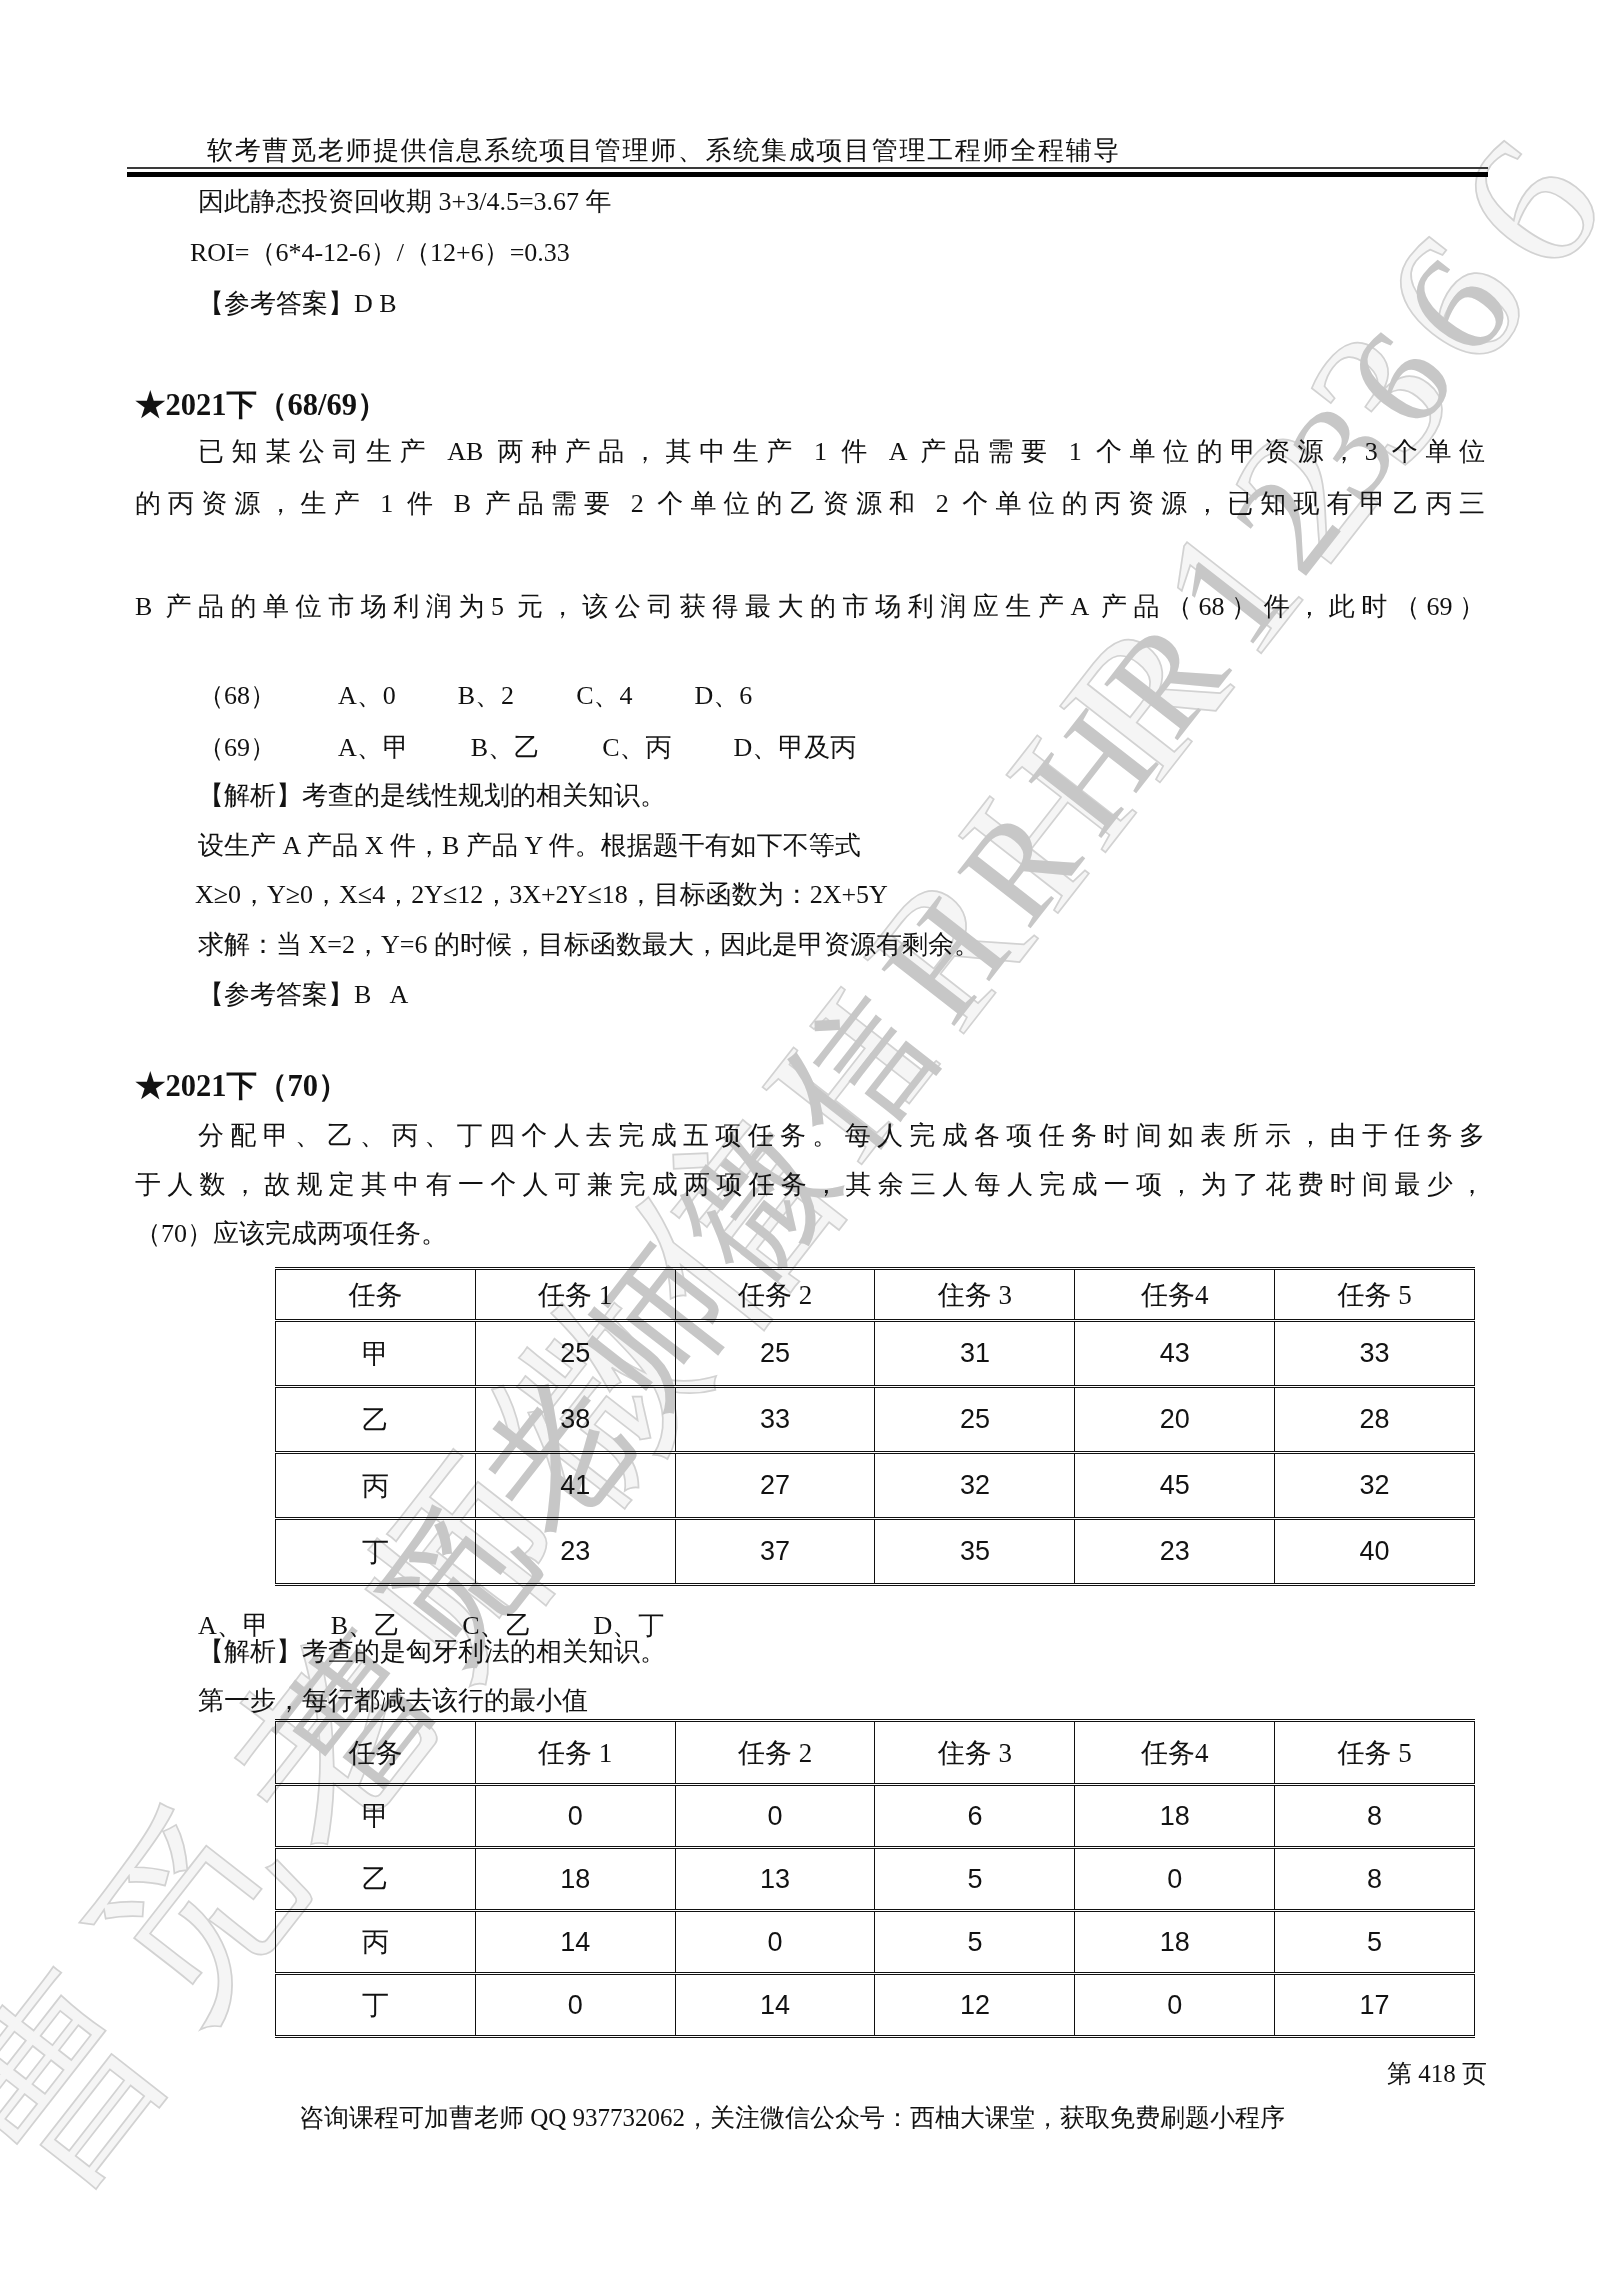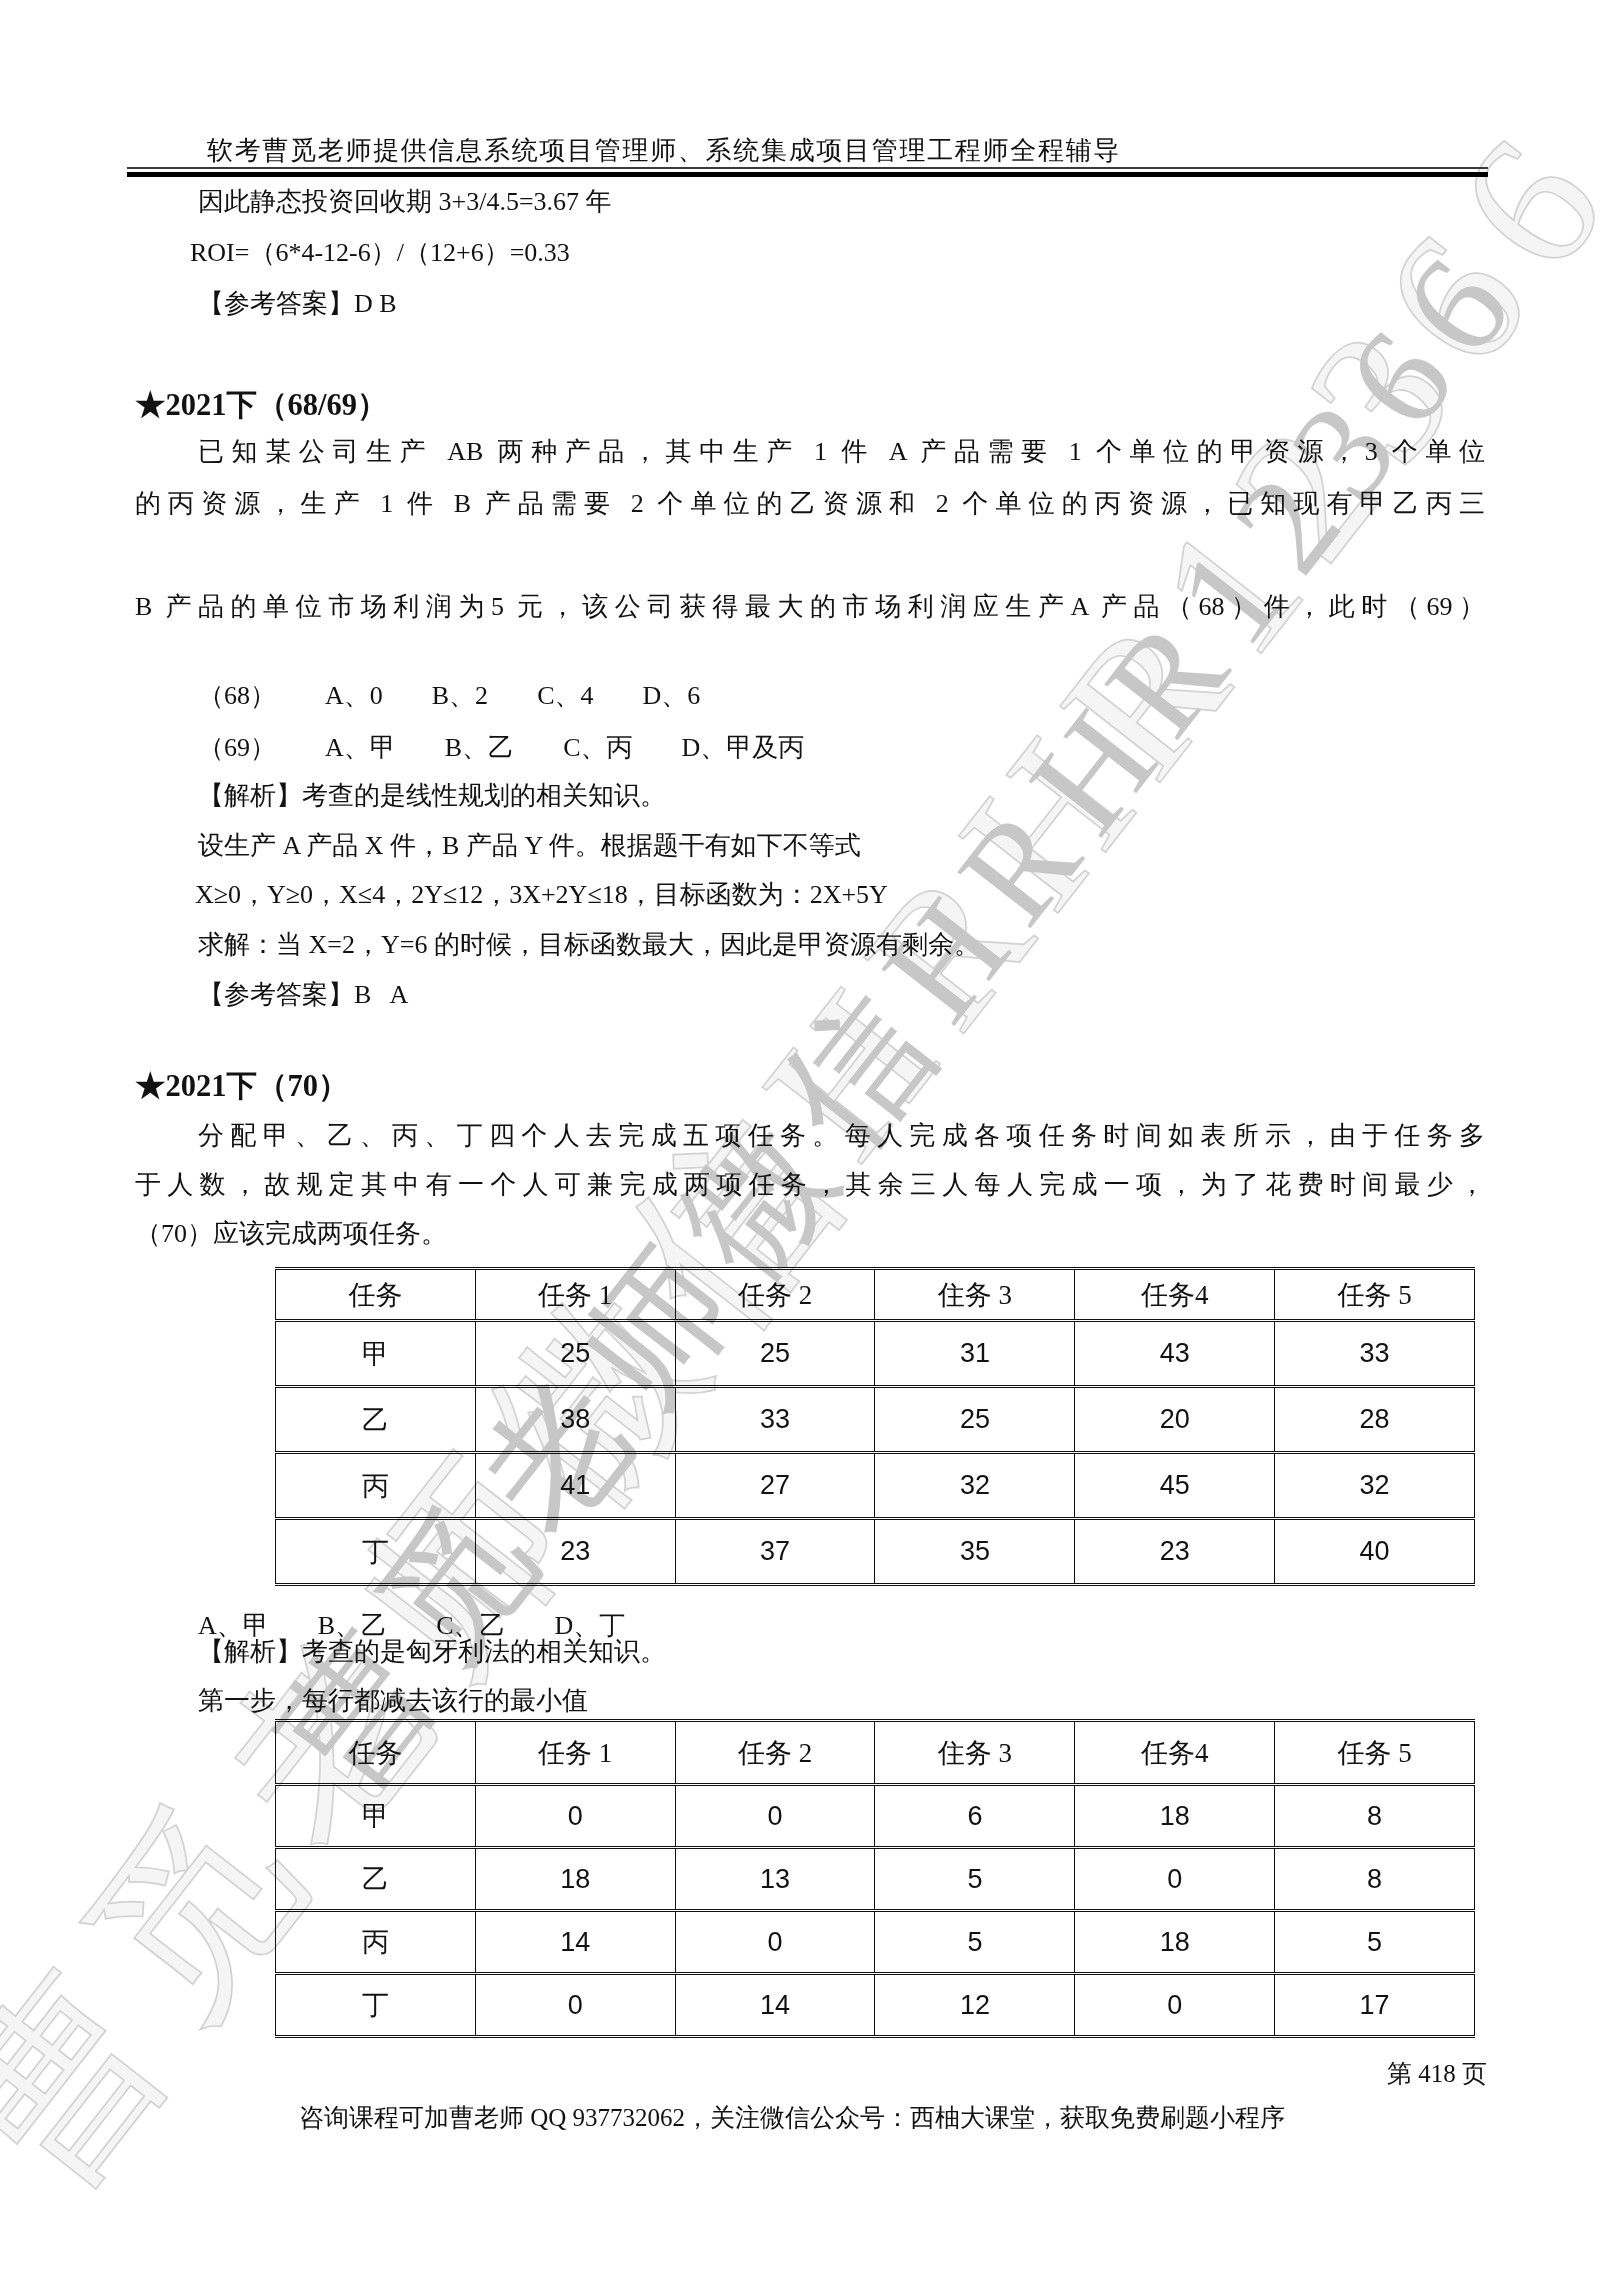--- a/index.html
+++ b/index.html
@@ -26,21 +26,21 @@
               border-top:2.3px solid #3a3a3a; border-bottom:5.1px solid #000; }
   .line { position:absolute; font-size:26px; white-space:nowrap; line-height:1.25; }
   .para { position:absolute; left:135px; width:1350px; font-size:26px;
           white-space:nowrap; text-align-last:justify; line-height:1.25; }
   .para.short { text-align-last:left; }
   .ind { text-indent:63px; }
   .heading { position:absolute; left:135px; font-size:30.5px; font-weight:bold;
              white-space:nowrap; }
   .opts { position:absolute; left:198px; font-size:26px; white-space:nowrap;
           display:flex; align-items:flex-start; }
-  .opts .opt { margin-left:49px; }
+  .opts .opt { margin-left:62px; }
   .opts .opt:first-of-type { margin-left:0; }
   .answer { white-space:pre-wrap; }
   
   table.qtab { position:absolute; left:275px; width:1200px;
                border-collapse:collapse; table-layout:fixed;
                border-left:1.7px solid #111; border-right:1.7px solid #111; }
   table.qtab td { border-left:1.1px solid #111; border-right:1.1px solid #111;
                   border-top:3.4px double #111; border-bottom:3.4px double #111;
                   text-align:center; vertical-align:middle;
                   font-size:27px; padding:0; }

